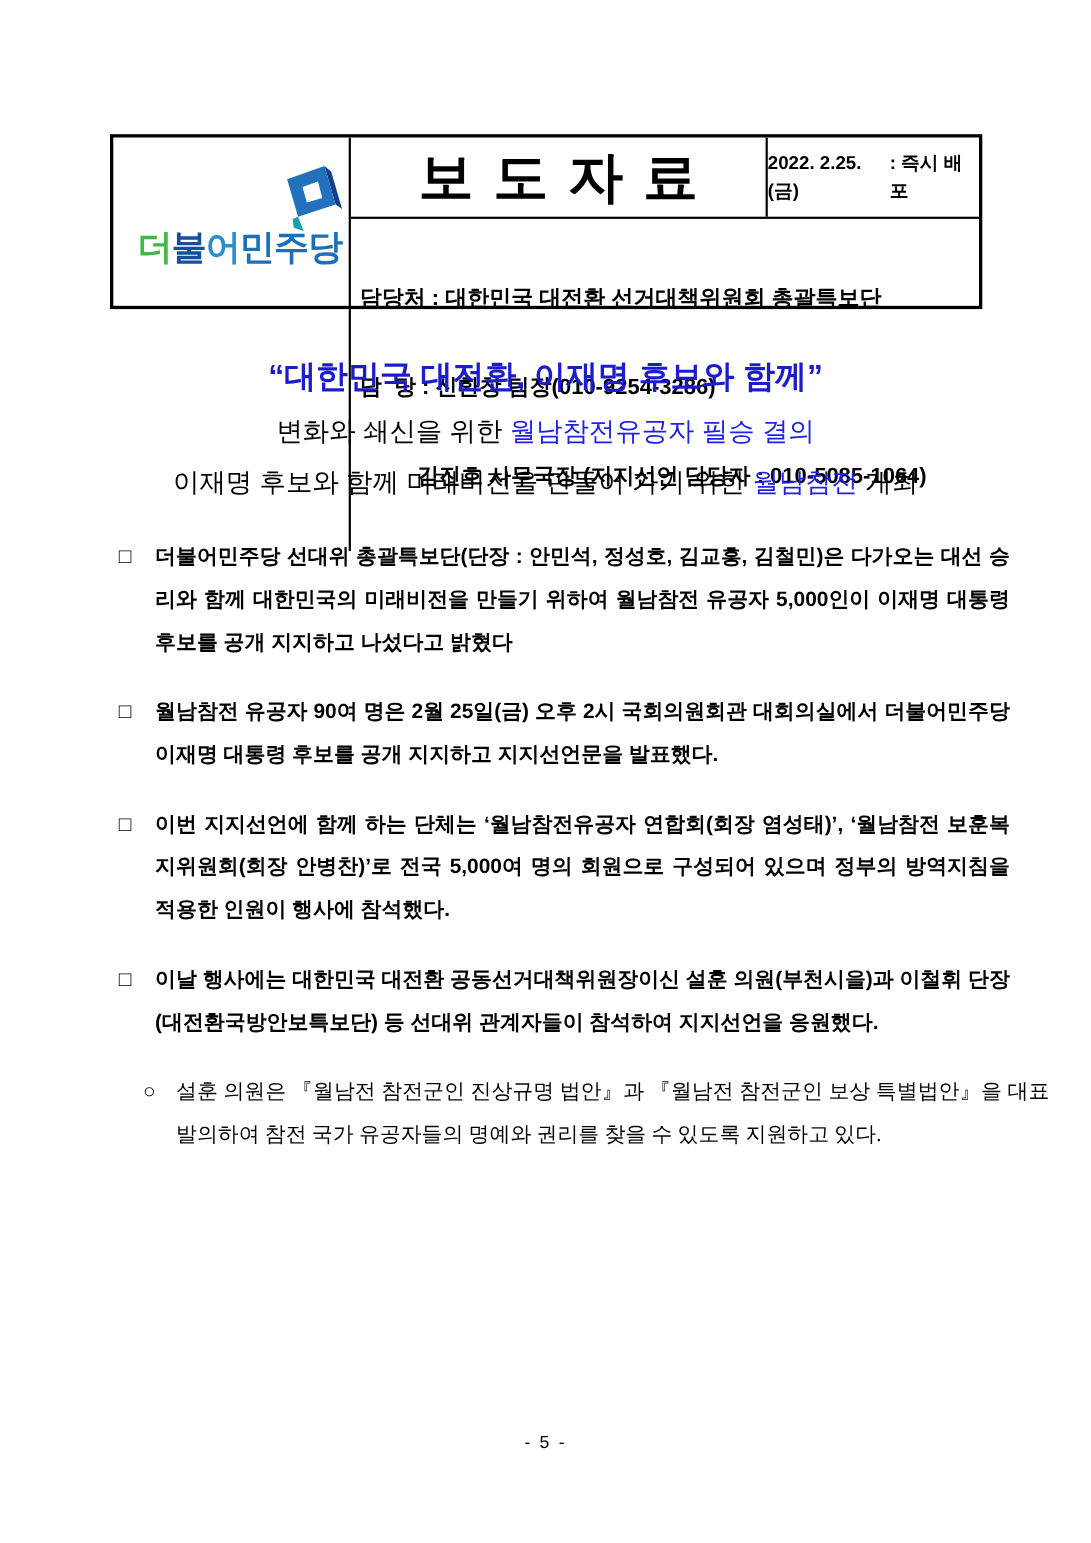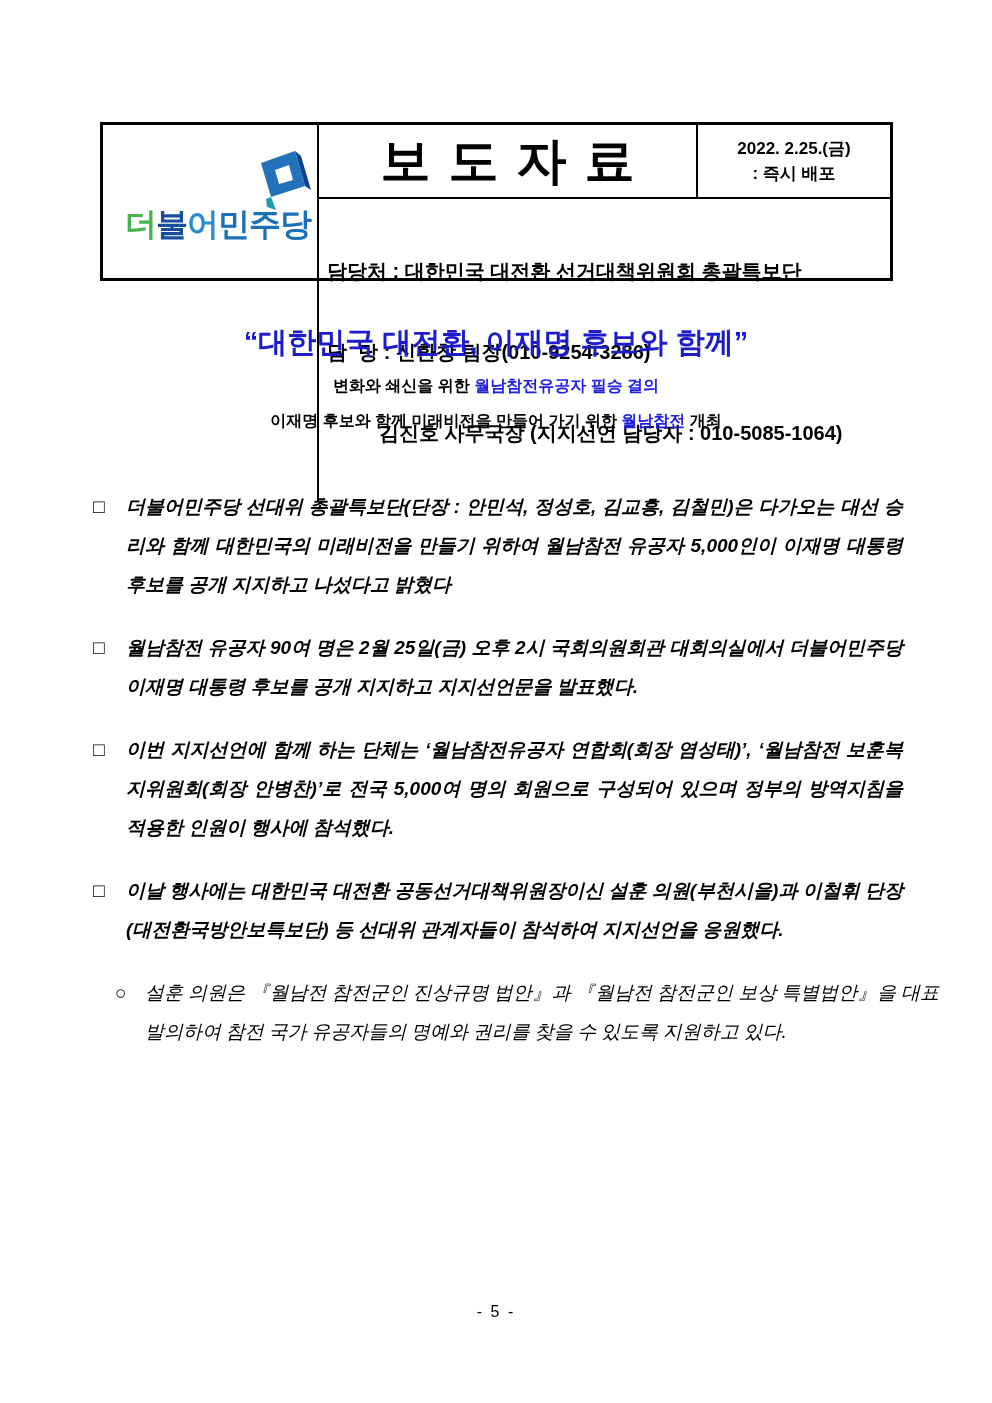--- a/index.html
+++ b/index.html
@@ -47,21 +47,21 @@
     display: flex; align-items: center; justify-content: center; border-radius: 25px;
   }
   .doctype {
     font-size: 50px; font-weight: 900;
     letter-spacing: 18px; text-indent: 18px;
     white-space: nowrap;
   }
   .date-cell {
     grid-column: 3; grid-row: 1;
     border-left: 2px solid #000;
-    display: flex; flex-direction: column;
+    display: flex; flex-direction: row;
     align-items: center; justify-content: center;
     font-size: 17px; font-weight: bold; line-height: 25px;
   }
   .contact-cell {
     grid-column: 2 / 4; grid-row: 2;
     border-top: 2px solid #000;
     padding: 5px 4px 0 8px;
     font-size: 20px; font-weight: bold; line-height: 27px;
     white-space: pre-wrap;
   }
@@ -72,30 +72,30 @@
     position: absolute; top: 323px; left: 0; width: 992px;
     text-align: center;
   }
   .title-main {
     font-size: 29px; font-weight: 900;
     color: #1c1ccd;
     margin-bottom: 13px;
     letter-spacing: 0px;
   }
   .title-sub {
-    font-size: 16px; font-weight: 700;
+    font-size: 24px; font-weight: 400;
     color: #000;
     margin-bottom: 14px;
   }
   .hl { color: #2121e6; }
 
   
   .body-block {
-    position: absolute; top: 487px; left: 93px; width: 810px;
-    font-size: 19px; font-weight: bold; line-height: 39px; font-style: italic;
+    position: absolute; top: 487px; left: 108px; width: 810px;
+    font-size: 19px; font-weight: bold; line-height: 39px;
   }
   .para {
     text-align: justify;
     padding-left: 33px; text-indent: -33px;
     margin: 0 0 24px 0;
   }
   .bullet {
     display: inline-block; width: 33px; text-indent: 0;
     font-weight: normal;
   }

